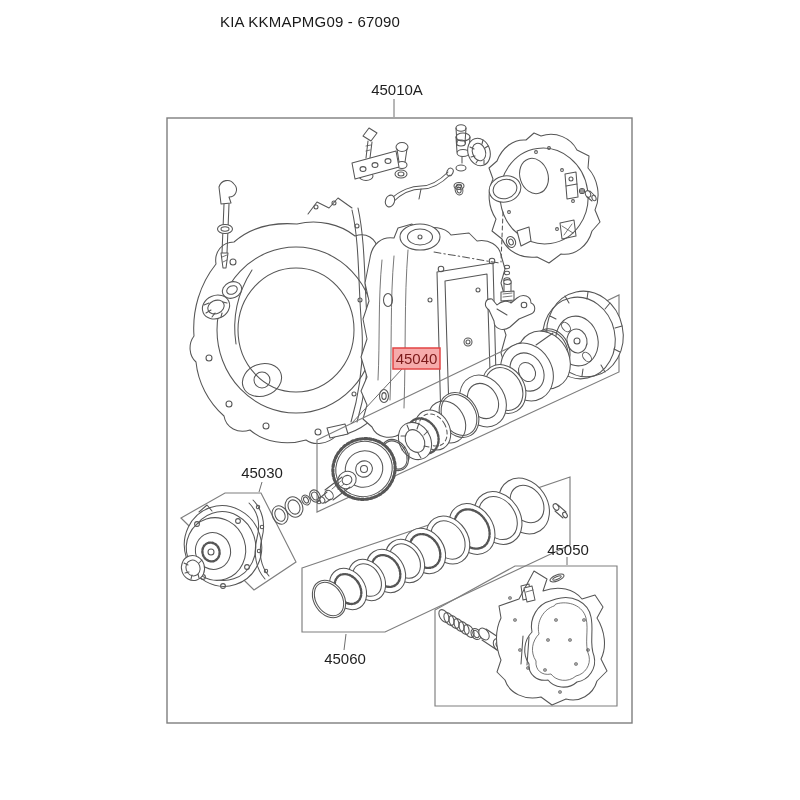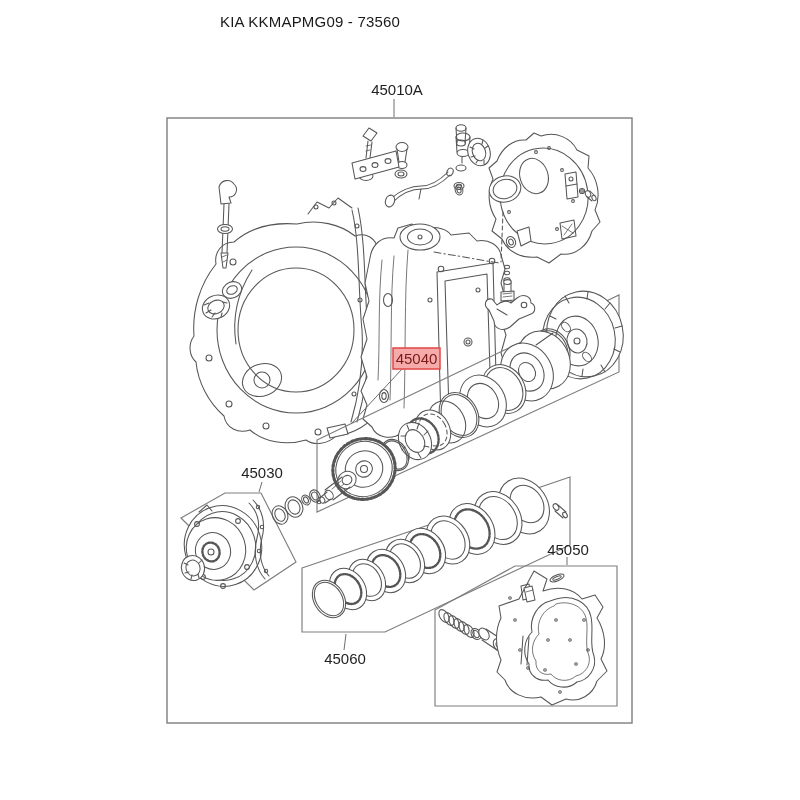--- a/index.html
+++ b/index.html
@@ -19,21 +19,21 @@
   .enc{fill:none;stroke:#7e7e7e;stroke-width:1.15;}
   .ldr{stroke:#6e6e6e;stroke-width:1;fill:none;}
   .txt{font-family:"Liberation Sans",sans-serif;font-size:15px;fill:#1f1f1f;text-anchor:middle;}
   .hlr{stroke:#e24444;stroke-width:1.5;}
   .hlt{font-family:"Liberation Sans",sans-serif;font-size:15px;text-anchor:middle;}
 </style>
 </head>
 <body>
 
 <div id="page">
-  <div id="catalog-header">KIA KKMAPMG09 - 73560</div>
+  <div id="catalog-header">KIA KKMAPMG09 - 67090</div>
 
   <svg width="800" height="800" viewBox="0 0 800 800">
 
     <rect class="frame" x="167" y="118" width="465" height="605"></rect>
 
     <g class="art">
 
       <g>
         <path class="wf" d="M 297,224 C 318,219 340,224 355,236 C 366,232 376,238 378,250 C 390,262 398,280 400,298 C 407,304 408,314 402,322 C 406,344 402,368 390,386 C 394,396 390,406 380,410 C 370,424 354,434 336,436 C 328,444 314,446 306,440 C 286,446 264,442 250,430 C 238,434 226,428 224,416 C 208,402 198,382 196,362 C 189,356 188,344 194,336 C 192,310 200,284 216,264 C 214,252 222,242 234,242 C 250,228 272,222 297,224 Z"></path>
         <ellipse cx="296" cy="330" rx="79" ry="83"></ellipse>

